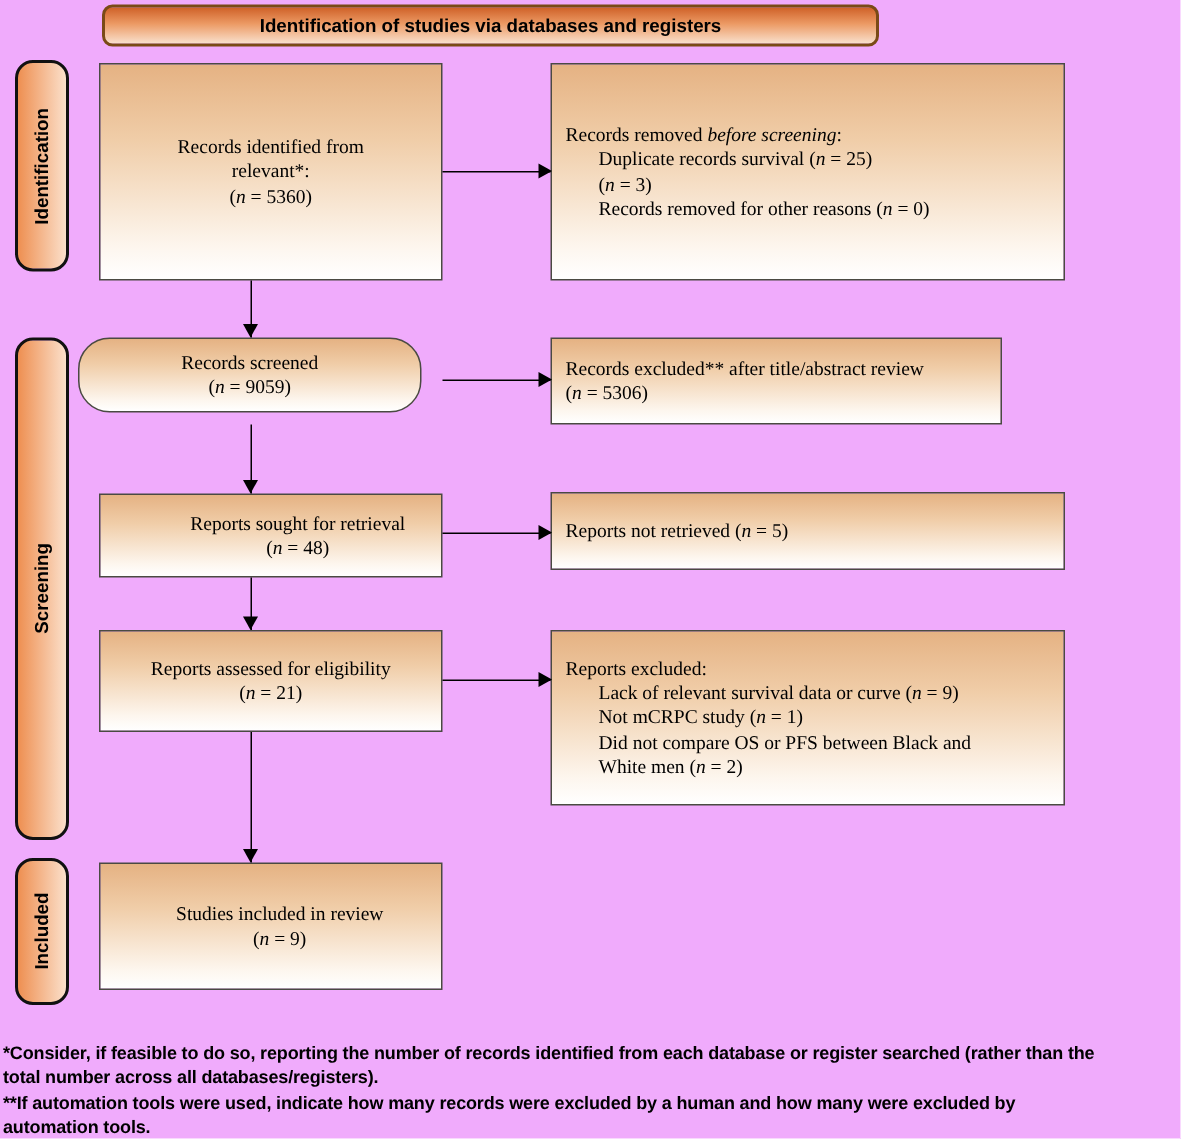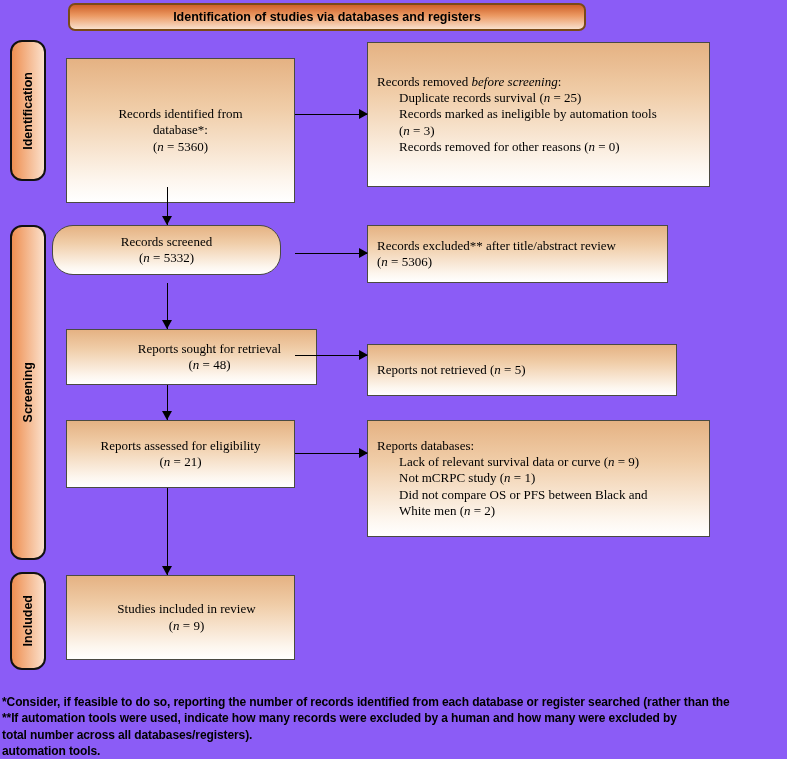--- a/index.html
+++ b/index.html
@@ -1,17 +1,17 @@
 <!DOCTYPE html>
 <html style="--banner-top: #cf6128; --banner-bottom: #f9e0cd; --banner-border: #7a4a17; --box-fill-top: #e5b283; --border-dark: #4a4a42; --stage-left: #ee8f51; --stage-right: #fbe0cb; --arrow: #000000;"><head>
 <meta charset="utf-8">
 <style>
   html,body{margin:0;padding:0;background:#fff;}
   .canvas{
-    position:relative;width:787px;height:759px;background:#8b5cf6;overflow:hidden;
+    position:relative;width:787px;height:759px;background:#f0abfc;overflow:hidden;
     font-family:"Liberation Sans",sans-serif;color:#000;
   }
   
   .banner{
     position:absolute;left:68px;top:3px;width:518px;height:28px;
     border:2px solid var(--banner-border,#7a4a17);border-radius:7px;
     background:linear-gradient(180deg,var(--banner-top,#cf6128) 0%,#ec9a64 45%,var(--banner-bottom,#f9e0cd) 100%);
     display:flex;align-items:center;justify-content:center;
     font-weight:bold;font-size:12.5px;box-sizing:border-box;
   }
@@ -33,26 +33,26 @@
     border:1.4px solid var(--border-dark,#4a4a42);
     background:linear-gradient(180deg,var(--box-fill-top,#e5b283) 0%,#f0cda8 35%,#fdf6ee 85%,#ffffff 100%);
     font-size:13px;line-height:1.26;
     display:flex;flex-direction:column;justify-content:center;font-family:Liberation Serif, serif;
   }
   .bx.centered{align-items:center;text-align:center;}
   .bx.leftal{align-items:flex-start;text-align:left;padding-left:9px;padding-right:5px;}
   .bx.leftal .rt{display:inline-block;}
   .rt-line.indent{padding-left:22px;}
   .rt-line.center{text-align:left;}
-  .b-identified{left:66px;top:42px;width:229px;height:145px;margin-top:16px;}
+  .b-identified{left:66px;top:42px;width:229px;height:145px;}
   .b-removed{left:367px;top:42px;width:343px;height:145px;}
   .b-screened{left:52px;top:225px;width:229px;height:50px;border-radius:21px;}
   .b-excluded-title{left:367px;top:225px;width:301px;height:58px;}
-  .b-sought{left:66px;top:329px;width:251px;height:56px;padding-left:36px;}
-  .b-notretrieved{left:367px;top:344px;width:310px;height:52px;}
+  .b-sought{left:66px;top:329px;width:229px;height:56px;padding-left:36px;}
+  .b-notretrieved{left:367px;top:328px;width:343px;height:52px;}
   .b-assessed{left:66px;top:420px;width:229px;height:68px;}
   .b-reportsexcluded{left:367px;top:420px;width:343px;height:117px;}
   .b-included{left:66px;top:575px;width:229px;height:85px;padding-left:12px;}
   
   .varrow{position:absolute;width:0;border-left:1.6px solid var(--arrow,#000);}
   .varrow::after{
     content:"";position:absolute;left:-6.5px;bottom:0;width:0;height:0;
     border-left:5.5px solid transparent;border-right:5.5px solid transparent;
     border-top:9px solid var(--arrow,#000);
   }
@@ -87,37 +87,36 @@
   <div class="stage st-screening">
     <span>Screening</span>
   </div>
   <div class="stage st-included">
     <span>Included</span>
   </div>
 
   <div class="bx centered b-identified">
     <div class="rt">
         <div class="rt-line"><span>Records identified from</span></div>
-        <div class="rt-line"><span>database*:</span></div>
+        <div class="rt-line"><span>relevant*:</span></div>
         <div class="rt-line"><span>(</span><i>n</i><span> = 5360)</span></div>
       </div>
   </div>
   <div class="bx leftal b-removed">
     <div class="rt">
         <div class="rt-line"><span>Records removed </span><i>before screening</i><span>:</span></div>
         <div class="rt-line indent"><span>Duplicate records survival (</span><i>n</i><span> = 25)</span></div>
-        <div class="rt-line indent"><span>Records marked as ineligible by automation tools</span></div>
         <div class="rt-line indent"><span>(</span><i>n</i><span> = 3)</span></div>
         <div class="rt-line indent"><span>Records removed for other reasons (</span><i>n</i><span> = 0)</span></div>
       </div>
   </div>
   <div class="bx centered b-screened">
     <div class="rt">
         <div class="rt-line"><span>Records screened</span></div>
-        <div class="rt-line"><span>(</span><i>n</i><span> = 5332)</span></div>
+        <div class="rt-line"><span>(</span><i>n</i><span> = 9059)</span></div>
       </div>
   </div>
   <div class="bx leftal b-excluded-title">
     <div class="rt">
         <div class="rt-line"><span>Records excluded** after title/abstract review</span></div>
         <div class="rt-line center"><span>(</span><i>n</i><span> = 5306)</span></div>
       </div>
   </div>
   <div class="bx centered b-sought">
     <div class="rt">
@@ -131,21 +130,21 @@
       </div>
   </div>
   <div class="bx centered b-assessed">
     <div class="rt">
         <div class="rt-line"><span>Reports assessed for eligibility</span></div>
         <div class="rt-line"><span>(</span><i>n</i><span> = 21)</span></div>
       </div>
   </div>
   <div class="bx leftal b-reportsexcluded">
     <div class="rt">
-        <div class="rt-line"><span>Reports databases:</span></div>
+        <div class="rt-line"><span>Reports excluded:</span></div>
         <div class="rt-line indent"><span>Lack of relevant survival data or curve (</span><i>n</i><span> = 9)</span></div>
         <div class="rt-line indent"><span>Not mCRPC study (</span><i>n</i><span> = 1)</span></div>
         <div class="rt-line indent"><span>Did not compare OS or PFS between Black and</span></div>
         <div class="rt-line indent"><span>White men (</span><i>n</i><span> = 2)</span></div>
       </div>
   </div>
   <div class="bx centered b-included">
     <div class="rt">
         <div class="rt-line"><span>Studies included in review</span></div>
         <div class="rt-line"><span>(</span><i>n</i><span> = 9)</span></div>
@@ -156,18 +155,18 @@
   <div class="varrow va2"></div>
   <div class="varrow va3"></div>
   <div class="varrow va4"></div>
   <div class="harrow ha1"></div>
   <div class="harrow ha2"></div>
   <div class="harrow ha3"></div>
   <div class="harrow ha4"></div>
 
   <div class="footnotes">
     <div class="fn-line">*Consider, if feasible to do so, reporting the number of records identified from each database or register searched (rather than the</div>
+    <div class="fn-line">total number across all databases/registers).</div>
     <div class="fn-line">**If automation tools were used, indicate how many records were excluded by a human and how many were excluded by</div>
-    <div class="fn-line">total number across all databases/registers).</div>
     <div class="fn-line">automation tools.</div>
   </div>
 
 </div>
 
 </body></html>

